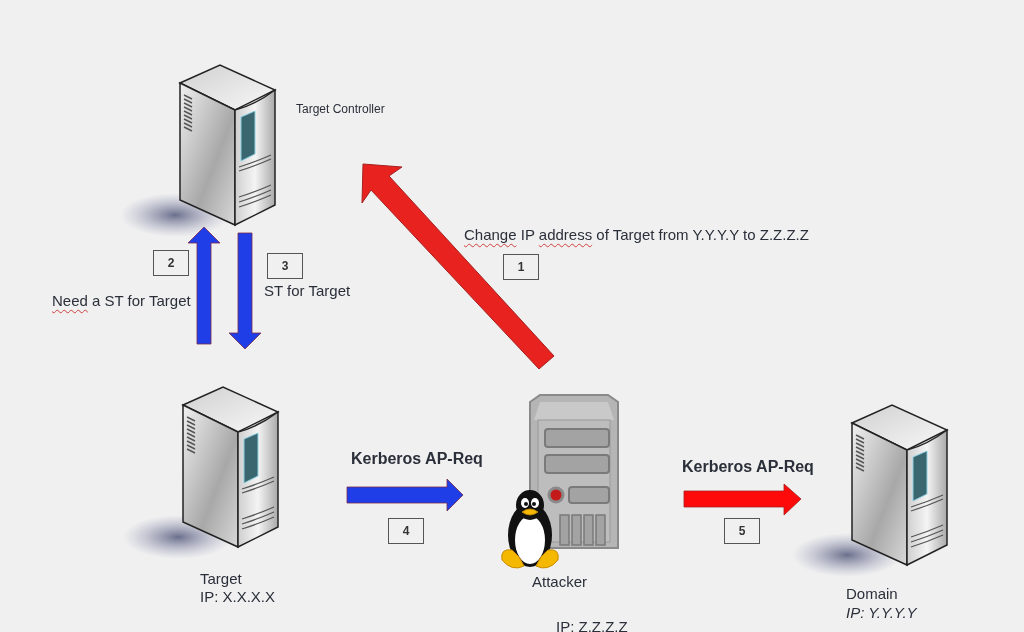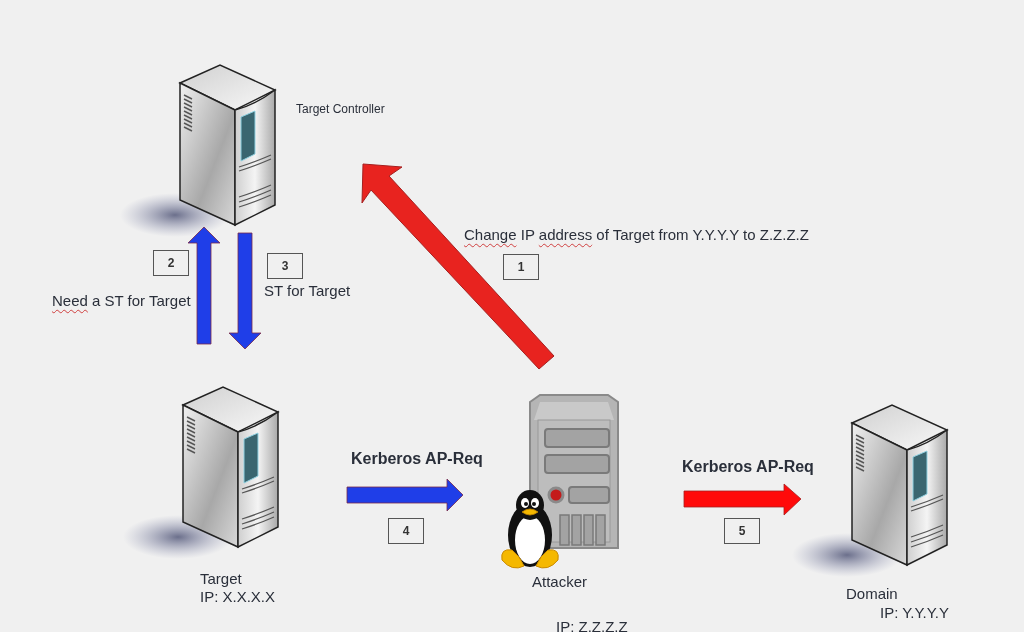--- a/index.html
+++ b/index.html
@@ -142,13 +142,13 @@
 <div class="lbl bold" style="left:682px; top:458px;">Kerberos AP-Req</div>
 <div class="step" style="left:724px; top:518px;">5</div>
 
 <div class="lbl" style="left:200px; top:570px;">Target</div>
 <div class="lbl" style="left:200px; top:588px;text-align:center;">IP: X.X.X.X</div>
 
 <div class="lbl" style="left:532px; top:573px;">Attacker</div>
 <div class="lbl" style="left:556px; top:618px;">IP: Z.Z.Z.Z</div>
 
 <div class="lbl" style="left:846px; top:585px;">Domain</div>
-<div class="lbl" style="left:880px; top:604px;">IP: Y.Y.Y.Y</div>
+<div class="lbl" style="left:846px; top:604px;font-style:italic;">IP: Y.Y.Y.Y</div>
 
 </body></html>

